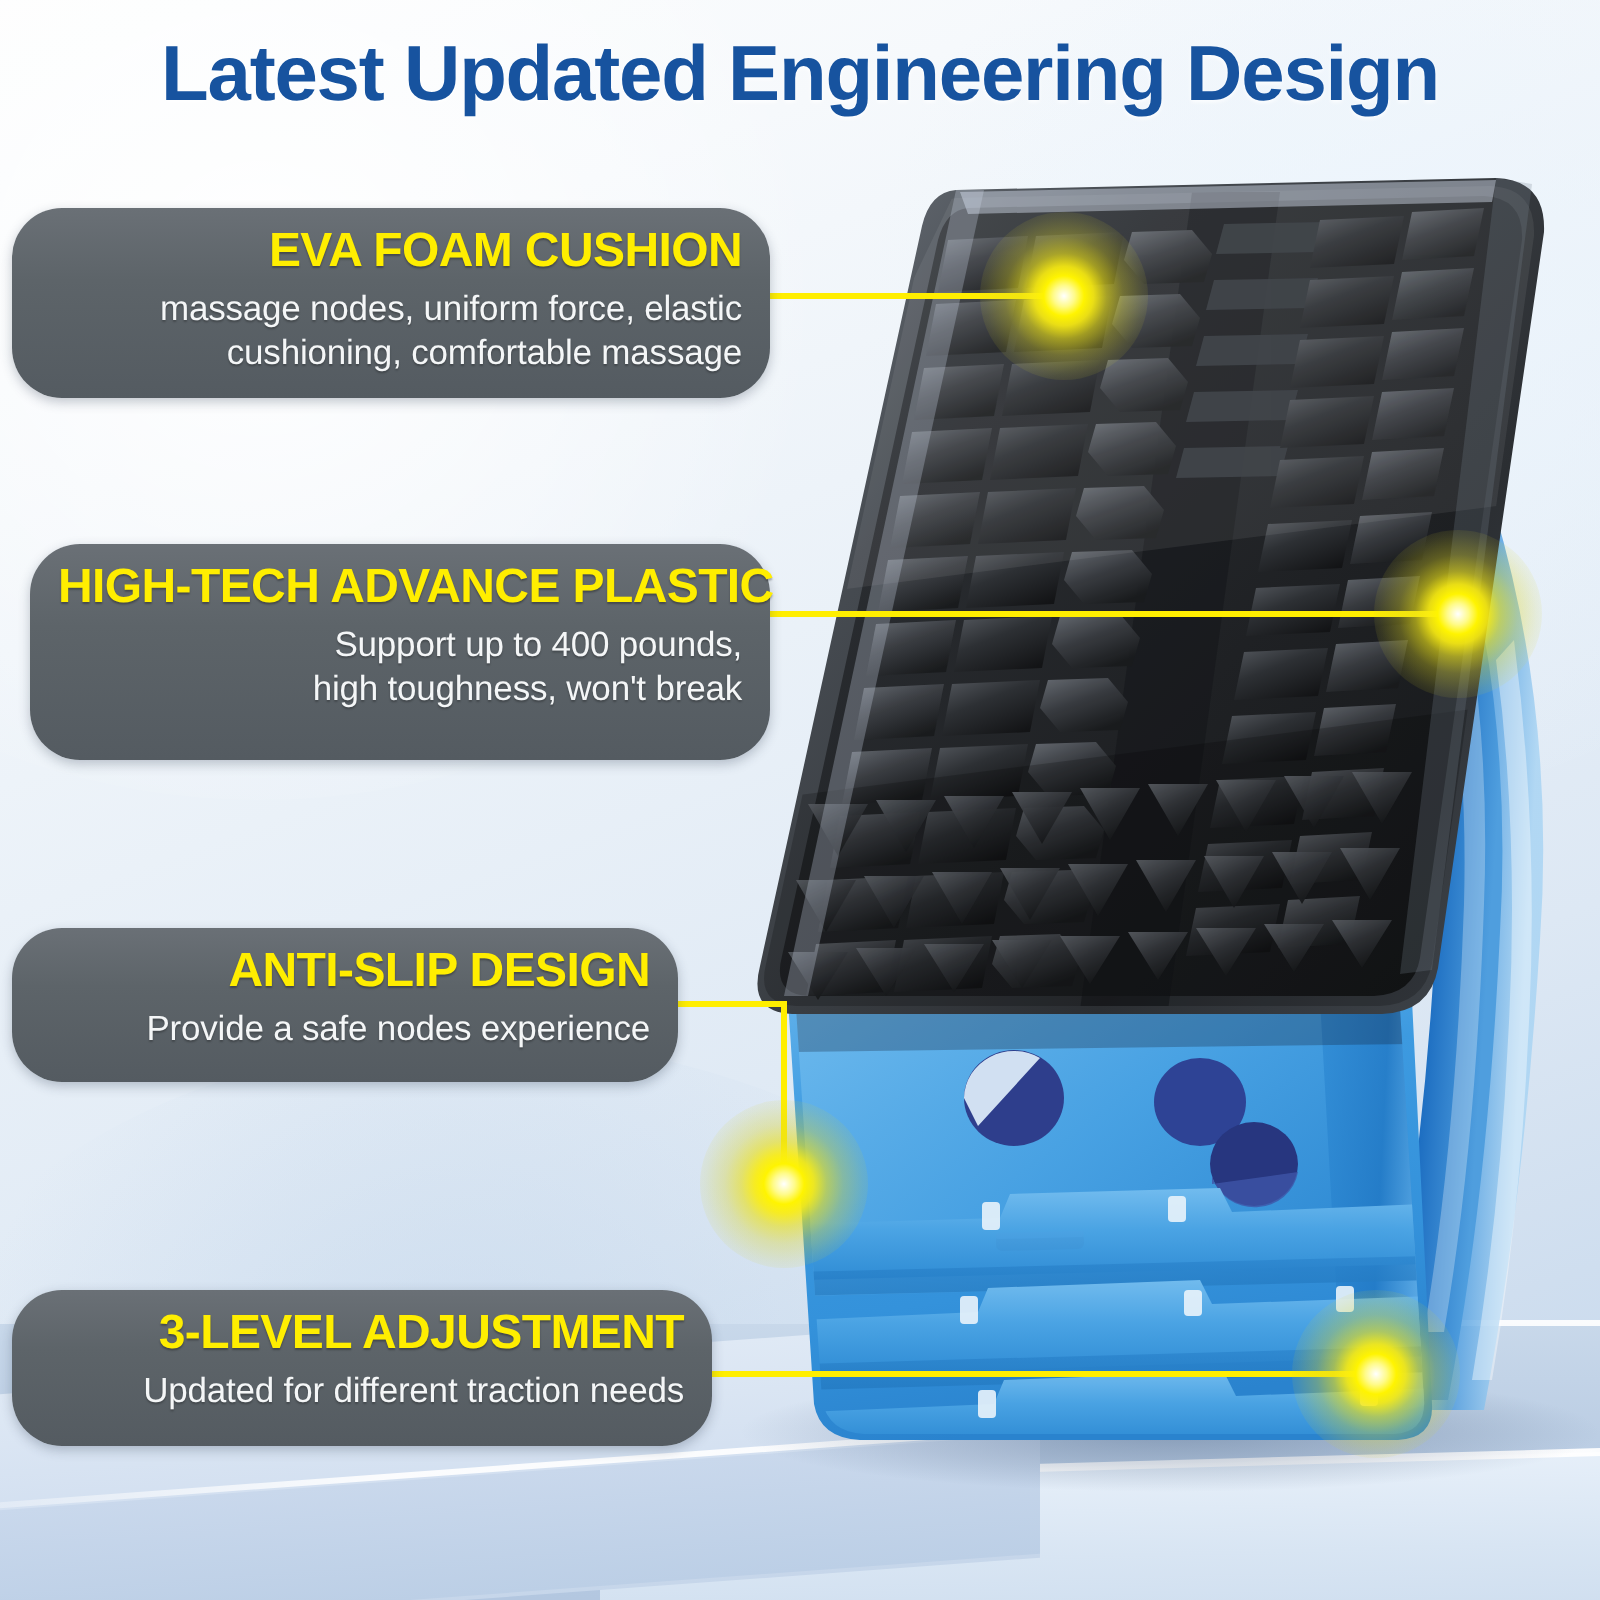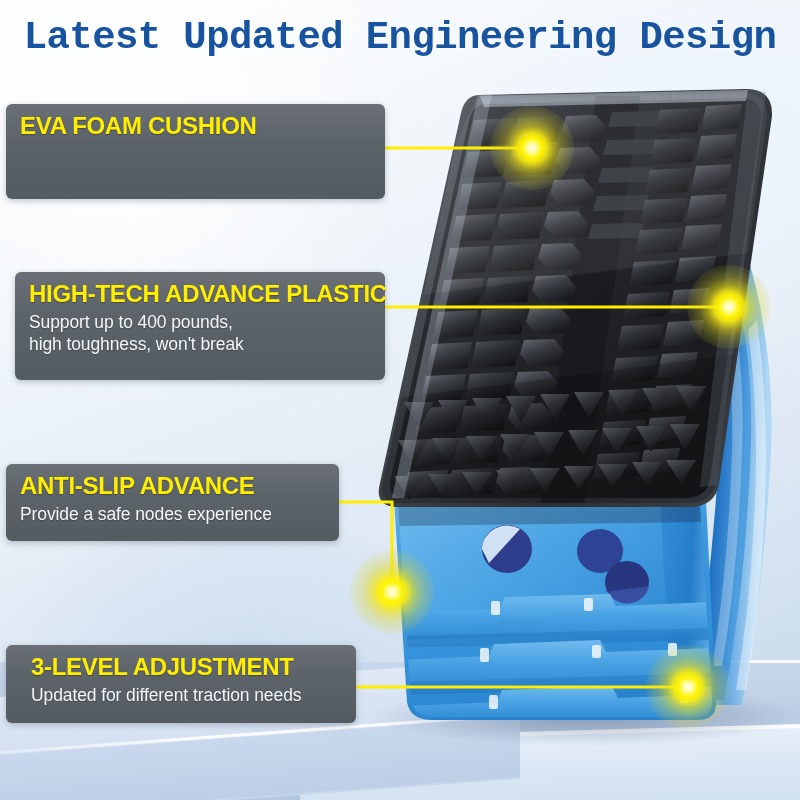--- a/index.html
+++ b/index.html
@@ -59,24 +59,25 @@
     background:linear-gradient(90deg,rgba(255,255,255,0),rgba(255,255,255,.85) 30%,rgba(255,255,255,.9));
   }
 
   
   #product{position:absolute;left:0;top:0;width:800px;height:800px;}
 
   
   .callout{
     position:absolute;
     background:linear-gradient(180deg,#6a7076 0%,#5d6469 38%,#545b61 100%);
-    border-radius:6px;
+    border-radius:25px;
     box-shadow:0 2px 6px rgba(40,55,75,.28);
     padding:9px 14px 11px 14px;
     box-sizing:border-box;
+    text-align:right;
   }
   .callout .c-title{
     color:#ffee00;
     font-weight:bold;
     font-size:24px;
     line-height:1.12;
     letter-spacing:-.3px;
     white-space:nowrap;
     text-shadow:0 1px 1px rgba(0,0,0,.30);
   }
@@ -116,21 +117,20 @@
 
   
   #page-title{
     position:absolute;left:0;right:0;top:16px;
     text-align:center;
     color:#17539f;
     font-size:39px;
     font-weight:bold;
     letter-spacing:-.6px;
     text-shadow:0 1px 2px rgba(255,255,255,.9);
-    font-family:Liberation Mono, monospace;
   }
 </style>
 </head>
 <body>
 
 <div id="stage">
 
   <div class="bgglow a"></div>
   <div class="bgglow b"></div>
   <div class="bgglow c"></div>
@@ -416,30 +416,32 @@
 
   <div class="hotspot" id="hotspot-0" style="left: 532px; top: 148px;"></div>
   <div class="hotspot" id="hotspot-1" style="left: 729px; top: 307px;"></div>
   <div class="hotspot" id="hotspot-2" style="left: 392px; top: 592px;"></div>
   <div class="hotspot" id="hotspot-3" style="left: 688px; top: 687px;"></div>
 
   <div id="page-title">Latest Updated Engineering Design</div>
 
   <div class="callout" id="callout-0">
     <div class="c-title">EVA FOAM CUSHION</div>
+    <div class="c-body">massage nodes, uniform force, elastic
+cushioning, comfortable massage</div>
   </div>
 
   <div class="callout" id="callout-1">
     <div class="c-title">HIGH-TECH ADVANCE PLASTIC</div>
     <div class="c-body">Support up to 400 pounds,
 high toughness, won't break</div>
   </div>
 
   <div class="callout" id="callout-2">
-    <div class="c-title">ANTI-SLIP ADVANCE</div>
+    <div class="c-title">ANTI-SLIP DESIGN</div>
     <div class="c-body">Provide a safe nodes experience</div>
   </div>
 
   <div class="callout" id="callout-3">
     <div class="c-title">3-LEVEL ADJUSTMENT</div>
     <div class="c-body">Updated for different traction needs</div>
   </div>
 
 </div>
 

